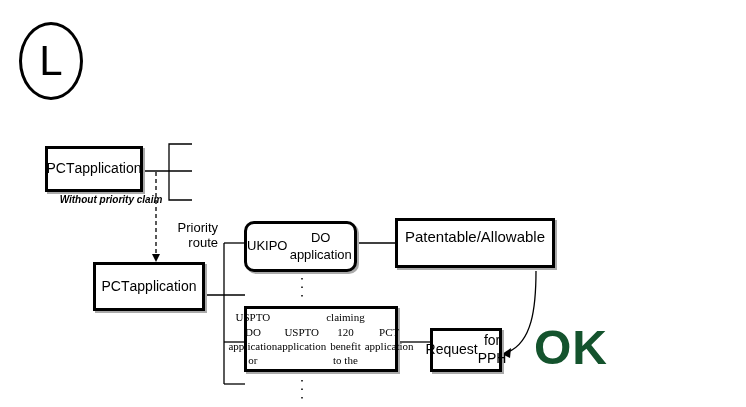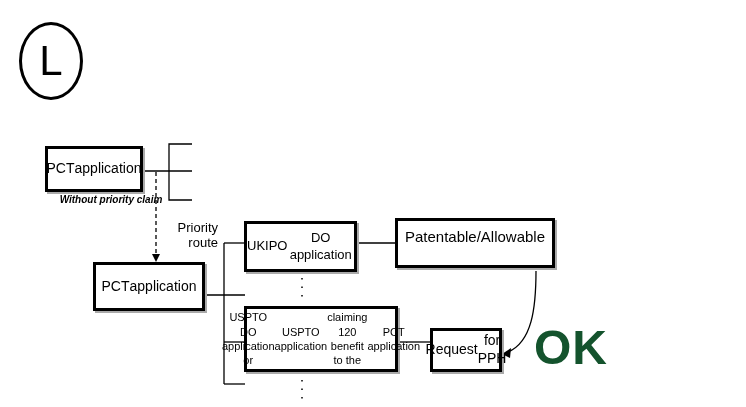--- a/index.html
+++ b/index.html
@@ -18,23 +18,23 @@
   .title .t1{font-size:15px;font-style:italic;line-height:1.1;}
   .title .t2{font-size:16px;line-height:1.2;}
   .node{
     position:absolute;box-sizing:border-box;background:#fff;
     border:3px solid #000;box-shadow:2px 2px 0 #aaaaaa;
     display:flex;flex-direction:row;align-items:center;justify-content:center;
     text-align:center;line-height:1.28;
   }
   .node-pct1{left:45px;top:146px;width:98px;height:46px;font-size:14px;}
   .node-pct2{left:93px;top:262px;width:112px;height:49px;font-size:14px;}
-  .node-ukipo{left:244px;top:221px;width:113px;height:51px;font-size:13px;}
+  .node-ukipo{left:244px;top:221px;width:113px;height:51px;font-size:13px;border-radius:10px;}
   .node-patentable{left:395px;top:218px;width:160px;height:50px;font-size:15px;padding-bottom:12px;}
-  .node-uspto{left:244px;top:306px;width:154px;height:66px;font-size:11px;line-height:1.3;}
+  .node-uspto{left:244px;top:306px;width:154px;height:66px;font-size:11px;line-height:1.3;font-family:Liberation Serif, serif;}
   .node-request{left:430px;top:328px;width:72px;height:44px;font-size:14px;}
   .caption{
     position:absolute;left:41px;top:194px;width:140px;text-align:center;
     font-size:10px;font-weight:bold;font-style:italic;
   }
   .priority{
     position:absolute;left:158px;top:221px;width:60px;text-align:right;
     font-size:13px;line-height:1.15;
   }
   .ok{

